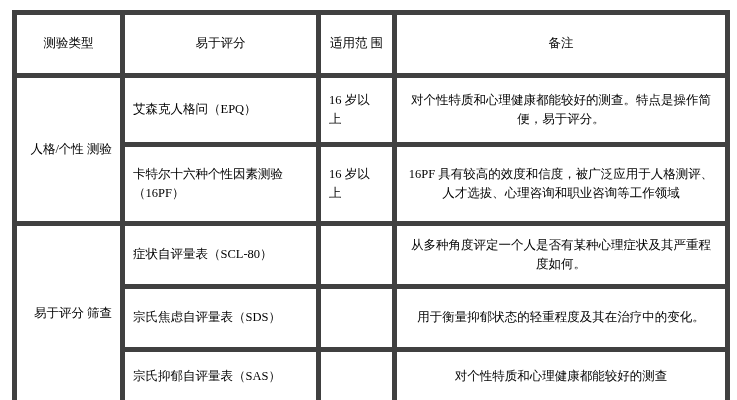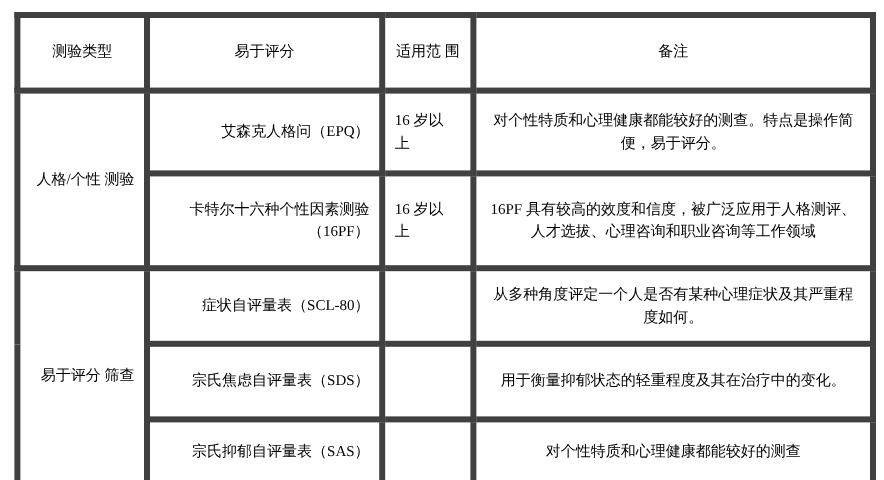--- a/index.html
+++ b/index.html
@@ -45,21 +45,21 @@
   .hdr td {
     text-align: center;
     height: 46px;
     font-size: 13px;
   }
   .cat-cell {
     text-align: right;
     font-size: 13px;
   }
   .name-cell {
-    text-align: right;
+    text-align: left;
     padding-left: 14px;
     margin-left: 40px;
   }
   .range-cell {
     text-align: left;
     padding-left: 8px;
   }
   .note-cell {
     text-align: center;
     padding-left: 10px;

